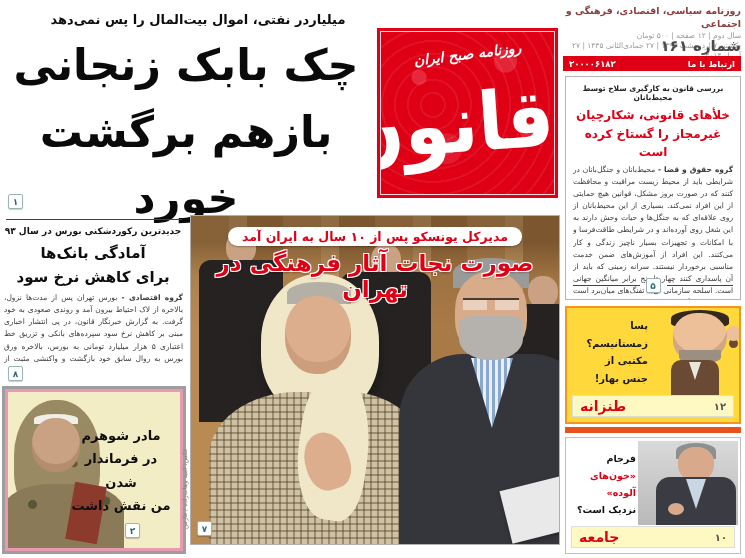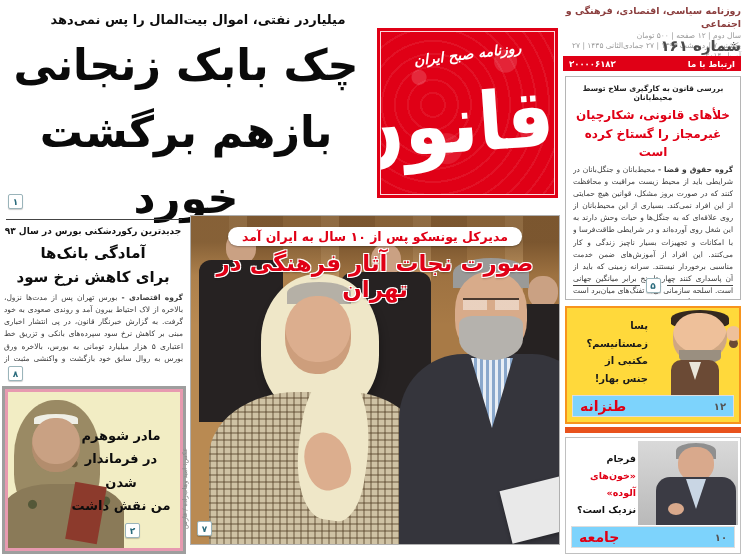--- a/index.html
+++ b/index.html
@@ -29,21 +29,21 @@
 
   
   .pagebox { width:15px; height:15px; background:#fff; border:1px solid #9ab4ba; border-radius:2px;
     color:#2a6b7c; font-size:9px; font-weight:bold; display:flex; align-items:center; justify-content:center;
     box-shadow:0 1px 1px rgba(0,0,0,.2); }
   .abs { position:absolute; }
 
   
   .satire-box { position:absolute; left:565px; top:306px; width:176px; height:118px; background:#ffd93b; border:2px solid #f7941d; overflow:hidden; }
   .satire-text { position:absolute; left:7px; top:9px; width:74px; text-align:right; font-size:10px; font-weight:bold; color:#1a1a1a; line-height:1.75; }
-  .strip { position:absolute; left:5px; right:5px; bottom:5px; height:22px; background:#7dd3fc; border:1px solid #ddd;
+  .strip { position:absolute; left:5px; right:5px; bottom:5px; height:22px; background:#fef9c3; border:1px solid #ddd;
     display:flex; align-items:center; justify-content:space-between; padding:0 7px; direction:ltr; }
   .strip .logo { color:#e00016; font-weight:bold; font-size:14px; }
   .strip .pnum { color:#555; font-size:10px; font-weight:bold; }
   
   .car { position:absolute; left:86px; top:2px; width:88px; height:88px; }
   .car-hand { position:absolute; right:0; top:16px; width:15px; height:15px; background:#eec09a; border-radius:50%; box-shadow:0 10px 0 -3px #6b4a35; }
   .car-head { position:absolute; right:14px; top:3px; width:54px; height:50px; background:#eec09a; border-radius:48% 52% 58% 50%; box-shadow:inset 0 -10px 0 rgba(150,120,90,.35); }
   .car-hair { position:absolute; right:12px; top:0; width:58px; height:17px; background:#35291f; border-radius:50% 50% 20% 20%; }
   .car-beard { position:absolute; right:20px; top:40px; width:42px; height:14px; background:#9a8f80; border-radius:0 0 50% 50%; }
   .car-body { position:absolute; right:22px; top:50px; width:48px; height:40px; background:#6b4a35; border-radius:10px 10px 0 0; }

